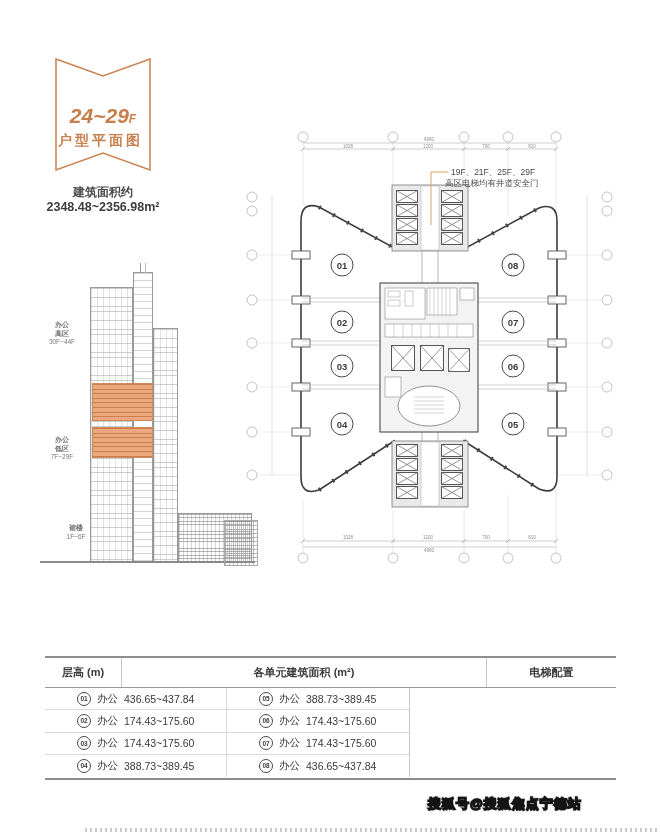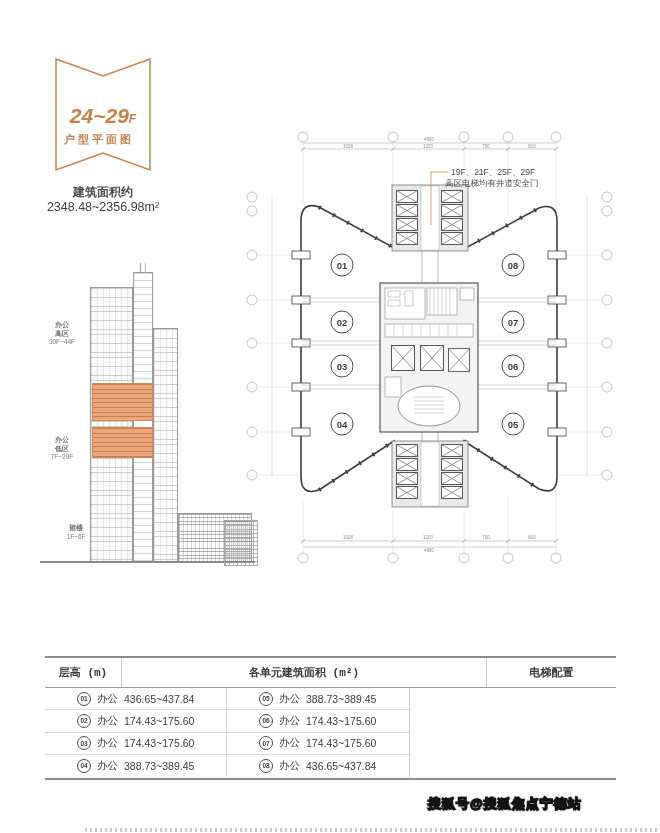--- a/index.html
+++ b/index.html
@@ -8,27 +8,27 @@
   .abs{position:absolute;}
 
   
   #badge{left:55px;top:58px;width:96px;height:114px;}
   #badge svg{position:absolute;left:0;top:0;}
   .badge-line1,.badge-line2{position:absolute;width:96px;text-align:center;
       color:#c77f4b;font-weight:700;font-size:21px;letter-spacing:0px;}
   .badge-line1{top:24px;}
   .badge-line2{top:46px;font-style:italic;}
   .badge-suffix{font-size:12px;font-weight:700;}
-  .badge-line3{position:absolute;top:74px;width:88px;text-align:center;color:#c7814e;
-      font-weight:700;font-size:11px;letter-spacing:3px;}
+  .badge-line3{position:absolute;top:74px;width:88px;text-align:right;color:#c7814e;
+      font-weight:700;font-size:14px;letter-spacing:3px;}
 
   .area-note-label{left:23px;top:184px;width:160px;text-align:center;font-size:12px;
       color:#4a4a4a;font-weight:600;}
   .area-note-value{left:13px;top:200px;width:180px;text-align:center;font-size:12.5px;
-      color:#3d3d3d;font-weight:400;}
+      color:#3d3d3d;font-weight:700;}
 
   
   #elevation{left:40px;top:255px;width:215px;height:320px;}
   .bldg{position:absolute;border:1px solid #9a9a9a;box-sizing:border-box;
       background-image:
         repeating-linear-gradient(180deg, rgba(150,150,150,.45) 0 .7px, transparent .7px 4.6px),
         repeating-linear-gradient(90deg, rgba(170,170,170,.30) 0 .6px, transparent .6px 6px);
       background-color:#fdfdfd;}
   .tower-main{left:50px;top:32px;width:43px;height:275px;}
   .tower-core{left:93px;top:17px;width:20px;height:290px;
@@ -57,21 +57,21 @@
       background-image:
         repeating-linear-gradient(180deg, rgba(140,140,140,.6) 0 .7px, transparent .7px 4px),
         repeating-linear-gradient(90deg, rgba(140,140,140,.6) 0 .7px, transparent .7px 4px);}
 
   
   #plan{left:235px;top:125px;width:425px;height:460px;}
 
   
   #spec-table{left:45px;top:656px;width:571px;height:120px;
       border-top:2px solid #8d8d8d;border-bottom:2px solid #8d8d8d;box-sizing:content-box;}
-  .t-header{display:flex;height:30px;border-bottom:1px solid #9a9a9a;box-sizing:border-box;font-family:Liberation Mono, monospace;}
+  .t-header{display:flex;height:30px;border-bottom:1px solid #9a9a9a;box-sizing:border-box;}
   .t-header .hc{display:flex;align-items:center;justify-content:center;
       font-size:11px;font-weight:700;color:#3a3a3a;}
   .hc1{width:77px;border-right:1px solid #c9c9c9;box-sizing:border-box;}
   .hc2{width:365px;border-right:1px solid #c9c9c9;box-sizing:border-box;}
   .hc3{width:129px;}
   .t-body{display:flex;height:89px;}
   .bc1{width:77px;display:flex;align-items:center;justify-content:center;
       font-size:11px;color:#3a3a3a;border-right:1px solid #c9c9c9;box-sizing:border-box;}
   .bc2{width:365px;display:flex;flex-direction:column;border-right:1px solid #c9c9c9;box-sizing:border-box;}
   .unit-row{display:flex;height:22.25px;border-bottom:1px solid #d8d8d8;box-sizing:border-box;}

